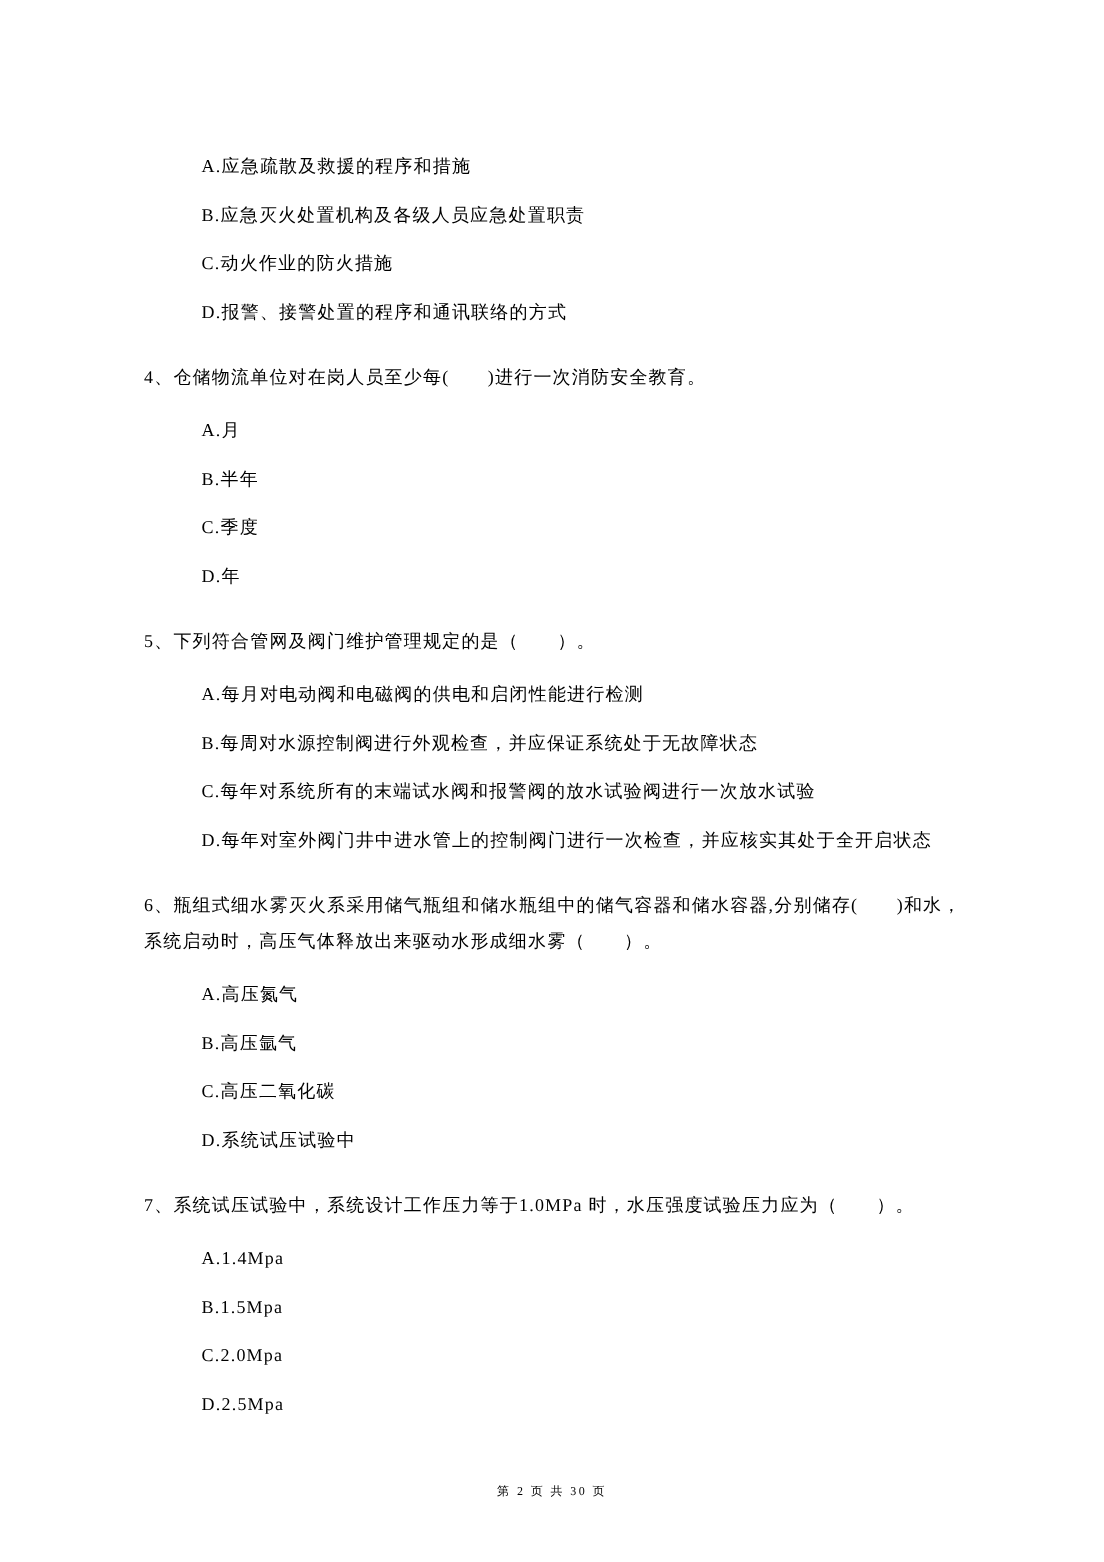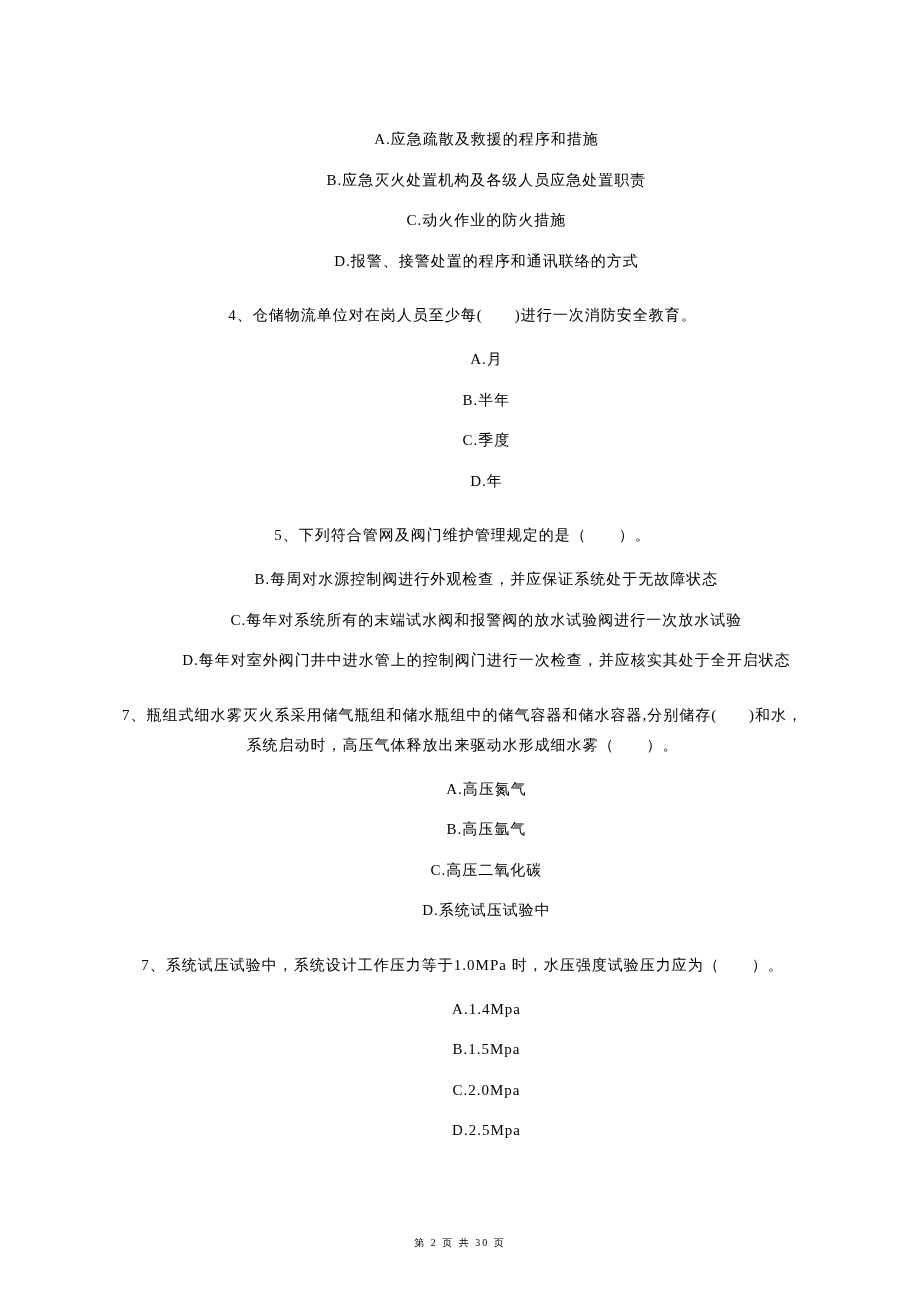--- a/index.html
+++ b/index.html
@@ -10,21 +10,20 @@
     width: 920px;
     height: 1302px;
     box-sizing: border-box;
     position: relative;
     color: #000;
   }
   .page {
     padding: 110px 115px 0 120px;
     font-size: 15px;
     line-height: 1.5;
-    text-align: center;
   }
   .option {
     margin: 18px 0 18px 48px;
     letter-spacing: 1px;
   }
   .question {
     margin: 28px 0 18px 0;
     letter-spacing: 1px;
     line-height: 2.0;
     font-family: Liberation Serif, serif;
@@ -49,25 +48,26 @@
   <div class="option">C.动火作业的防火措施</div>
   <div class="option">D.报警、接警处置的程序和通讯联络的方式</div>
 
   <div class="question">4、仓储物流单位对在岗人员至少每(　　)进行一次消防安全教育。</div>
   <div class="option">A.月</div>
   <div class="option">B.半年</div>
   <div class="option">C.季度</div>
   <div class="option">D.年</div>
 
   <div class="question">5、下列符合管网及阀门维护管理规定的是（　　）。</div>
+  <div class="option">A.每月对电动阀和电磁阀的供电和启闭性能进行检测</div>
   <div class="option">B.每周对水源控制阀进行外观检查，并应保证系统处于无故障状态</div>
   <div class="option">C.每年对系统所有的末端试水阀和报警阀的放水试验阀进行一次放水试验</div>
   <div class="option">D.每年对室外阀门井中进水管上的控制阀门进行一次检查，并应核实其处于全开启状态</div>
 
-  <div class="question">7、瓶组式细水雾灭火系采用储气瓶组和储水瓶组中的储气容器和储水容器,分别储存(　　)和水，系统启动时，高压气体释放出来驱动水形成细水雾（　　）。</div>
+  <div class="question">6、瓶组式细水雾灭火系采用储气瓶组和储水瓶组中的储气容器和储水容器,分别储存(　　)和水，系统启动时，高压气体释放出来驱动水形成细水雾（　　）。</div>
   <div class="option">A.高压氮气</div>
   <div class="option">B.高压氩气</div>
   <div class="option">C.高压二氧化碳</div>
   <div class="option">D.系统试压试验中</div>
 
   <div class="question">7、系统试压试验中，系统设计工作压力等于1.0MPa 时，水压强度试验压力应为（　　）。</div>
   <div class="option">A.1.4Mpa</div>
   <div class="option">B.1.5Mpa</div>
   <div class="option">C.2.0Mpa</div>
   <div class="option">D.2.5Mpa</div>

